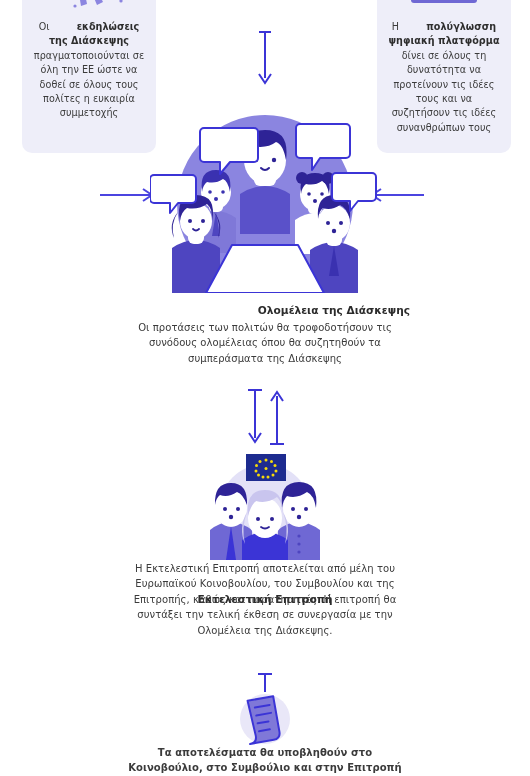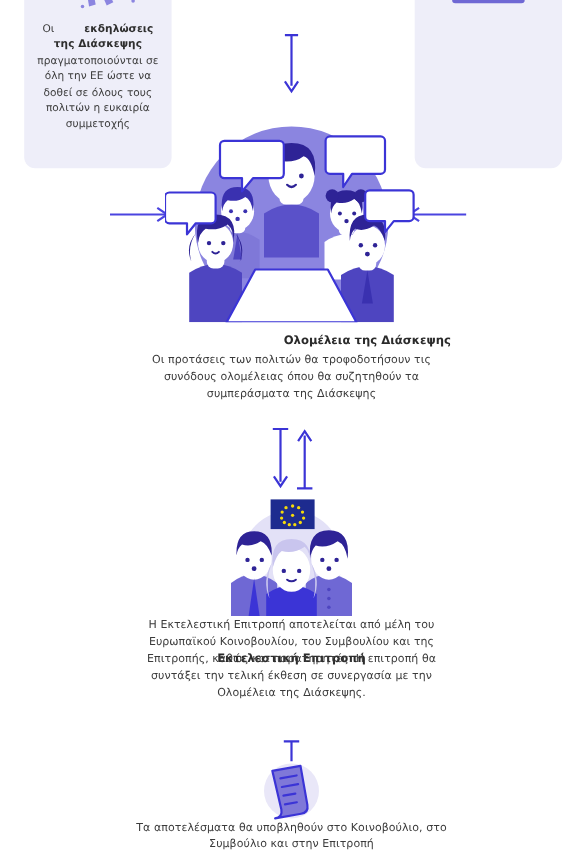--- a/index.html
+++ b/index.html
@@ -87,21 +87,21 @@
   #board-body    { position: absolute; left: 112px; top: 561px; width: 306px; }
 
   
   #results-illustration {
     position: absolute;
     left: 232px;
     top: 692px;
     width: 66px;
     height: 55px;
   }
-  #results-body { position: absolute; left: 120px; top: 745px; width: 290px; }
+  #results-body { position: absolute; left: 120px; top: 745px; width: 290px; font-weight: bold; }
 
   svg { display: block; }
 </style>
 </head>
 <body>
 
 <div class="arrow-v" id="arrow-top">
   <svg width="20" height="58" viewBox="0 0 20 58">
     <line x1="4" y1="2" x2="16" y2="2" stroke="#3b34d6" stroke-width="2"></line>
     <line x1="10" y1="2" x2="10" y2="48" stroke="#3b34d6" stroke-width="2"></line>
@@ -137,36 +137,39 @@
         <circle cx="55" cy="15" r="1.2"></circle>
           <circle cx="34" cy="23" r="1.5"></circle>
         <circle cx="48" cy="25" r="1.2"></circle>
           <circle cx="24" cy="28" r="1.1"></circle>
         <circle cx="58" cy="30" r="1.1"></circle>
           <circle cx="40" cy="33" r="1.1"></circle>
       </g>
     </svg>
   </div>
   <div class="txt card-text">
-    <span>Οι </span><span class="bold">εκδηλώσεις της Διάσκεψης</span><span> πραγματοποιούνται σε όλη την ΕΕ ώστε να δοθεί σε όλους τους πολιτών η ευκαιρία συμμετοχής</span>
+    <span>Οι </span><span class="bold">εκδηλώσεις της Διάσκεψης</span><span> πραγματοποιούνται σε όλη την ΕΕ ώστε να δοθεί σε όλους τους πολίτες η ευκαιρία συμμετοχής</span>
   </div>
 </div>
 
 <div class="card" id="card-right">
   <div class="card-icon">
     <svg width="78" height="58" viewBox="0 0 78 58">
       <rect x="14" y="4" width="50" height="36" rx="3" fill="none" stroke="#6f68d4" stroke-width="3"></rect>
       <rect x="18" y="8" width="42" height="28" fill="#ffffff"></rect>
       <rect x="6" y="41" width="66" height="6" rx="3" fill="#6f68d4"></rect>
       <rect x="32" y="41" width="14" height="2.4" rx="1.2" fill="#eeeef9"></rect>
       <g fill="none" stroke="#6f68d4" stroke-width="2.6" stroke-linejoin="round">
         <path d="M34 12 h16 a2 2 0 0 1 2 2 v8 a2 2 0 0 1 -2 2 h-9 l-5 4 v-4 h-2 a2 2 0 0 1 -2 -2 v-8 a2 2 0 0 1 2 -2 z"></path>
         <path d="M24 20 h10 a2 2 0 0 1 2 2 v6 a2 2 0 0 1 -2 2 h-5 l-5 4 v-4 h-0 a2 2 0 0 1 -2 -2 v-6 a2 2 0 0 1 2 -2 z"></path>
       </g>
     </svg>
+  </div>
+  <div class="txt card-text">
+    <span>Η </span><span class="bold">πολύγλωσση ψηφιακή πλατφόρμα</span><span> δίνει σε όλους τη δυνατότητα να προτείνουν τις ιδέες τους και να συζητήσουν τις ιδέες συνανθρώπων τους</span>
   </div>
 </div>
 
 <div class="arrow-v" id="arrow-in-left">
   <svg width="56" height="18" viewBox="0 0 56 18">
     <line x1="0" y1="9" x2="50" y2="9" stroke="#4b44e0" stroke-width="2"></line>
     <polyline points="43,3 52,9 43,15" fill="none" stroke="#4b44e0" stroke-width="2"></polyline>
   </svg>
 </div>
 

